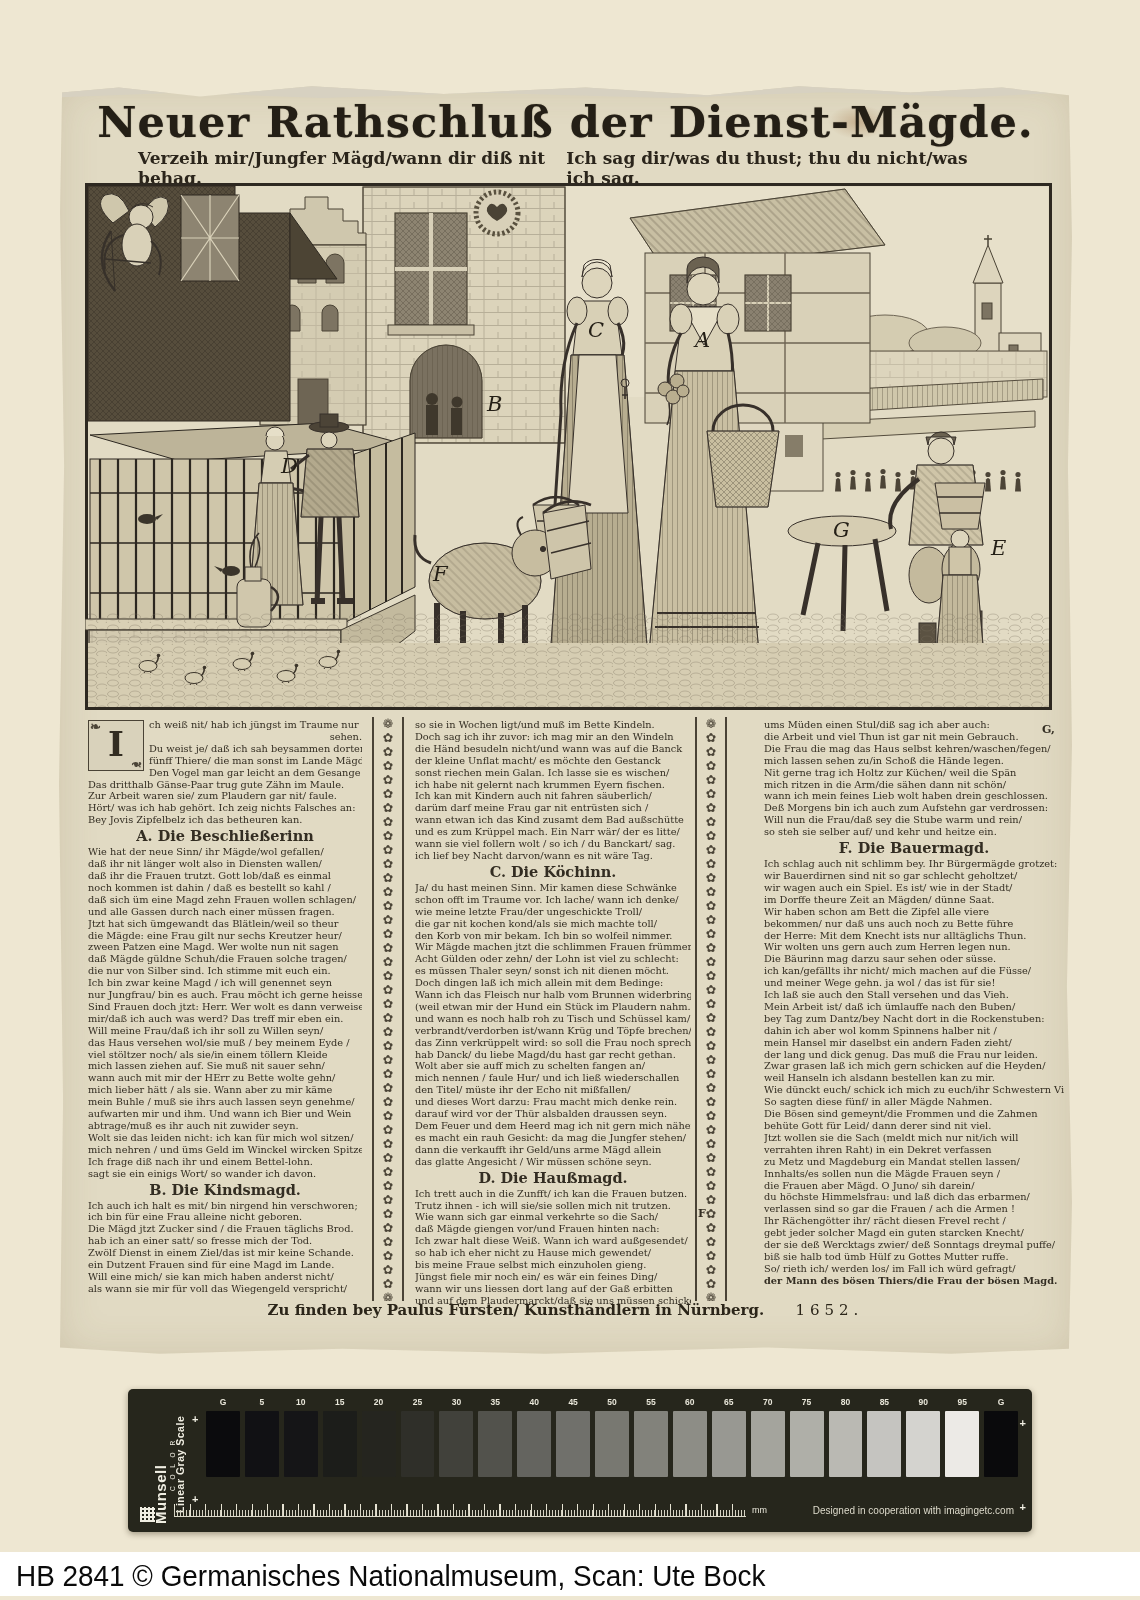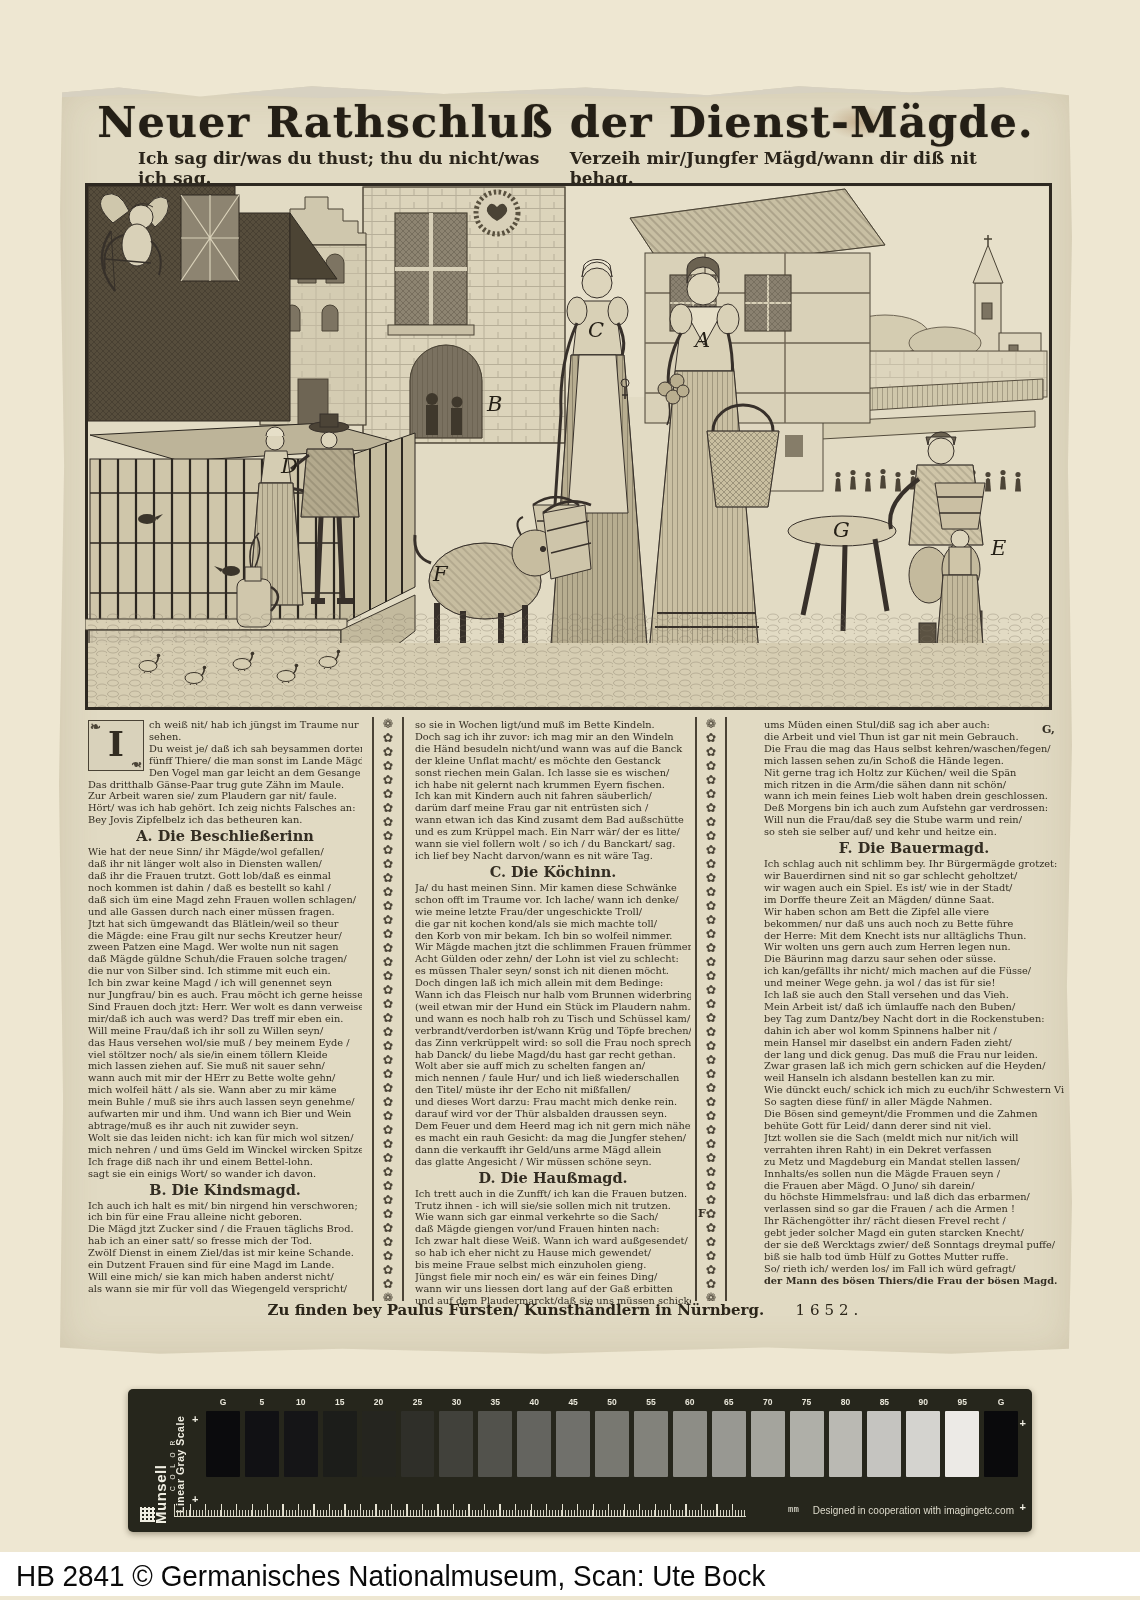--- a/index.html
+++ b/index.html
@@ -26,21 +26,21 @@
   .lt{font-family:"DejaVu Serif",serif;font-style:italic;font-size:21px;fill:#241f16;}
   .yr{font-family:"DejaVu Serif",serif;font-style:italic;font-size:27px;fill:#2c261c;letter-spacing:7px;}
 
   
   .text-area{position:absolute;left:0;top:630px;width:1015px;height:592px;}
   .col{position:absolute;top:4px;height:582px;color:#332d22;}
   #col-0{left:30px;width:274px;}
   #col-1{left:357px;width:276px;}
   #col-2{left:677px;width:300px;margin-left:29px;}
   .ln{font-size:9.8px;line-height:11.9px;white-space:nowrap;overflow:hidden;}
-  .ln.center{text-align:left;}
+  .ln.center{text-align:right;}
   .ln.bold{font-weight:bold;}
   .colh{font-size:14.5px;font-weight:bold;text-align:center;line-height:18px;margin:1px 0;}
   .intro{position:relative;}
   .dropcap{float:left;width:54px;height:49px;border:1px solid #4a4336;margin:1px 5px 1px 0;
            background:#d9d2bb;color:#332d22;text-align:center;font-size:34px;line-height:46px;
            font-weight:bold;font-family:"DejaVu Serif",serif;position:relative;}
   .dropcap::before,.dropcap::after{content:"❧";position:absolute;font-size:13px;color:#4a4336;line-height:12px;}
   .dropcap::before{left:1px;top:0;}
   .dropcap::after{right:1px;bottom:0;transform:rotate(180deg);}
   .ornament-strip{position:absolute;top:2px;height:584px;width:30px;border-left:1px solid #4a4336;
@@ -71,43 +71,43 @@
   .mpatches{position:absolute;left:78px;top:8px;right:14px;height:84px;display:flex;gap:5px;}
   .mcell{flex:1;display:flex;flex-direction:column;align-items:center;}
   .mlabel{height:12px;font-family:"Liberation Sans",sans-serif;font-size:8.5px;font-weight:bold;color:#e9e7da;}
   .msw{width:100%;height:66px;margin-top:2px;border-radius:1px;}
   .mruler{position:absolute;left:46px;top:112px;width:572px;height:15px;
      border-bottom:1.5px solid #dcd9c9;
      background:
        repeating-linear-gradient(90deg,#d6d3c3 0 1px,transparent 1px 3.1px),
        repeating-linear-gradient(90deg,#e6e3d3 0 1.3px,transparent 1.3px 15.5px);
      background-size:100% 6px,100% 12px;background-position:bottom left;background-repeat:no-repeat;}
-  .mmm{position:absolute;left:660px;top:116px;color:#e9e7da;font-family:Liberation Mono, monospace;font-size:9px;}
+  .mmm{position:absolute;left:624px;top:116px;color:#e9e7da;font-family:Liberation Sans, sans-serif;font-size:9px;}
   .mcredit{position:absolute;right:18px;top:116px;color:#dddacb;font-family:"Liberation Sans",sans-serif;font-size:10px;}
 
   
   .caption-bar{position:absolute;left:0;top:1552px;width:100%;height:44px;background:#ffffff;}
   .caption-bar span{display:inline-block;margin:7px 0 0 16px;font-family:"Liberation Sans",sans-serif;
         font-size:30px;color:#0a0a0a;transform:scaleX(.93);transform-origin:left center;white-space:nowrap;}
 </style>
 </head>
 <body>
 
 <div class="stage">
 
   <div class="sheet">
     <div class="topstrip"></div>
     <div class="stain" style="left:770px;top:20px;width:60px;height:34px;background:radial-gradient(closest-side,rgba(150,100,50,.35),transparent);"></div>
     <div class="stain" style="left:940px;top:120px;width:46px;height:60px;background:radial-gradient(closest-side,rgba(140,95,45,.28),transparent);"></div>
     <div class="stain" style="left:470px;top:585px;width:40px;height:26px;background:radial-gradient(closest-side,rgba(130,90,40,.3),transparent);"></div>
 
     <div class="title">Neuer Rathschluß der Dienst-Mägde.</div>
     <div class="subtitle">
+      <span>Verzeih mir/Jungfer Mägd/wann dir diß nit behag.</span>
       <span>Ich sag dir/was du thust; thu du nicht/was ich sag.</span>
-      <span>Verzeih mir/Jungfer Mägd/wann dir diß nit behag.</span>
     </div>
 
     <svg id="engraving" viewBox="0 0 967 527">
       <defs>
         <pattern id="pv" width="5" height="5" patternUnits="userSpaceOnUse">
             <path d="M2.5,0V5" stroke="#564e3e" stroke-width="0.7"></path>
           </pattern>
         <pattern id="ph" width="6" height="6" patternUnits="userSpaceOnUse" patternTransform="rotate(45)">
             <path d="M0,3H6" stroke="#4e4636" stroke-width="0.8"></path>
           </pattern>
@@ -408,21 +408,21 @@
           <div class="ln">die nur von Silber sind.  Ich stimme mit euch ein.</div>
           <div class="ln">Ich bin zwar keine Magd / ich will genennet seyn</div>
           <div class="ln">nur Jungfrau/ bin es auch.  Frau möcht ich gerne heissen:</div>
           <div class="ln">Sind Frauen doch jtzt: Herr.  Wer wolt es dann verweisen</div>
           <div class="ln">mir/daß ich auch was werd?  Das treff mir eben ein.</div>
           <div class="ln">Will meine Frau/daß ich ihr soll zu Willen seyn/</div>
           <div class="ln">das Haus versehen wol/sie muß / bey meinem Eyde /</div>
           <div class="ln">viel stöltzer noch/ als sie/in einem töllern Kleide</div>
           <div class="ln">mich lassen ziehen auf.  Sie muß nit sauer sehn/</div>
           <div class="ln">wann auch mit mir der HErr zu Bette wolte gehn/</div>
-          <div class="ln">mich wolfeil hätt / als sie.  Wann aber zu mir käme</div>
+          <div class="ln">mich lieber hätt / als sie.  Wann aber zu mir käme</div>
           <div class="ln">mein Buhle / muß sie ihrs auch lassen seyn genehme/</div>
           <div class="ln">aufwarten mir und ihm.  Und wann ich Bier und Wein</div>
           <div class="ln">abtrage/muß es ihr auch nit zuwider seyn.</div>
           <div class="ln">Wolt sie das leiden nicht: ich kan für mich wol sitzen/</div>
           <div class="ln">mich nehren / und üms Geld im Winckel wircken Spitzen.</div>
           <div class="ln">Ich frage diß nach ihr und einem Bettel-lohn.</div>
           <div class="ln">sagt sie ein einigs Wort/ so wander ich davon.</div>
           <div class="colh">B. Die Kindsmagd.</div>
           <div class="ln">Ich auch ich halt es mit/ bin nirgend hin verschworen;</div>
           <div class="ln">ich bin für eine Frau alleine nicht geboren.</div>

